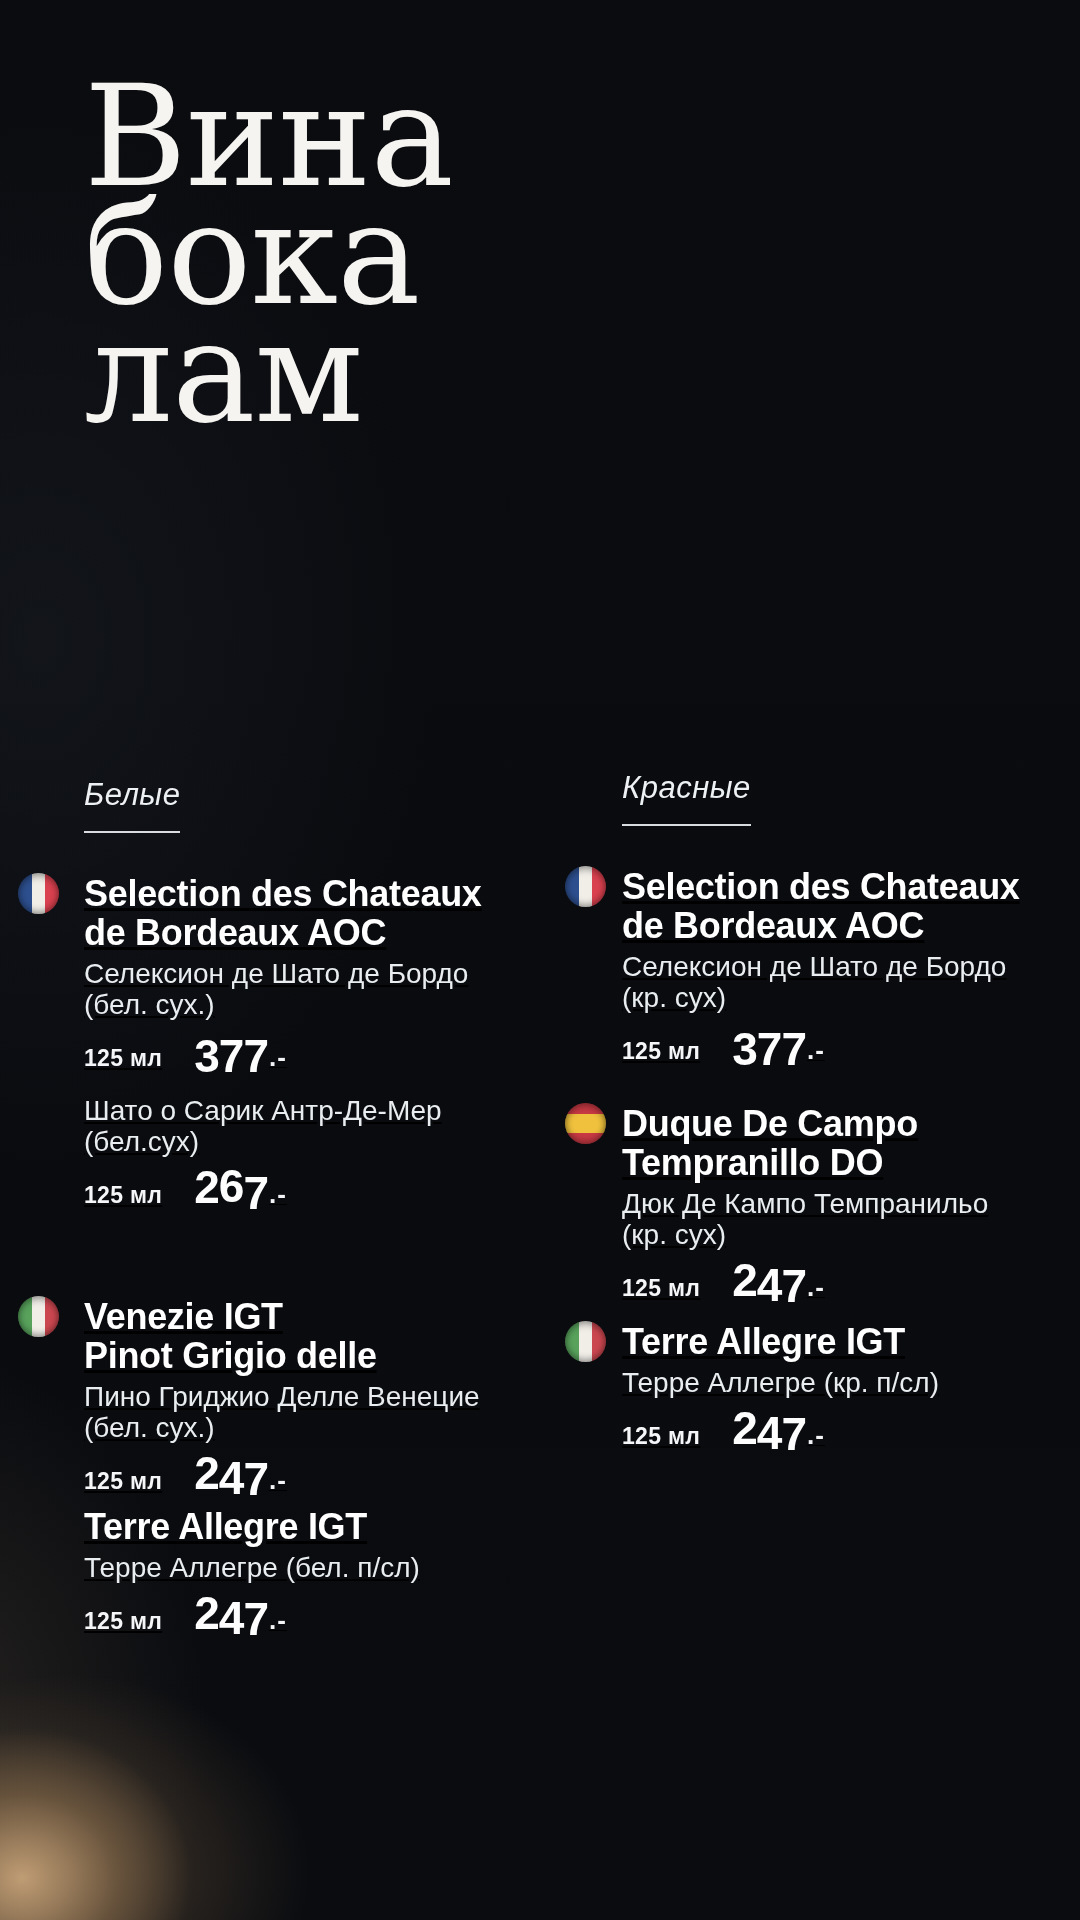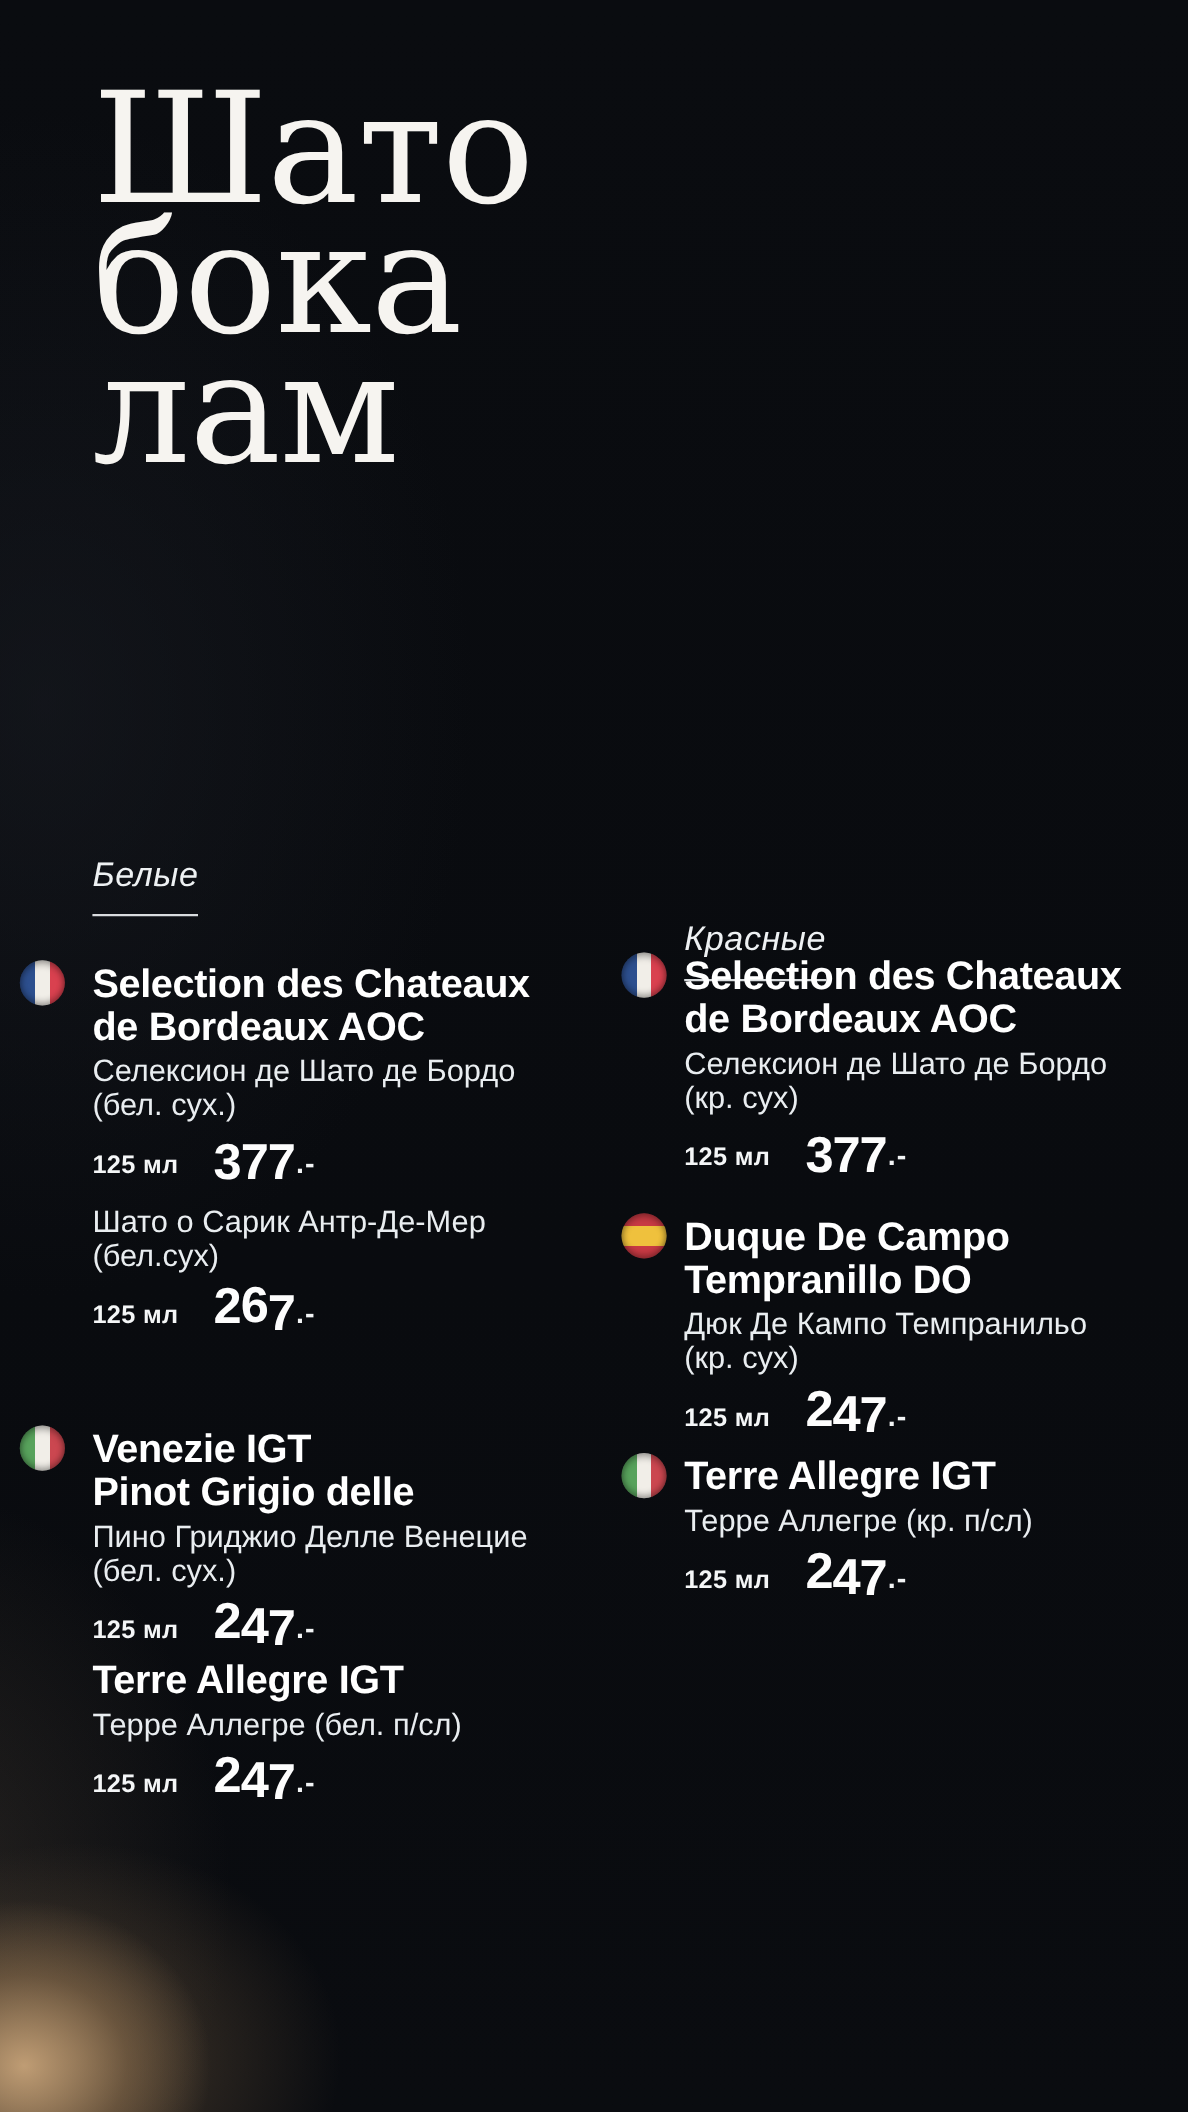--- a/index.html
+++ b/index.html
@@ -27,24 +27,24 @@
 
   
   .sec-head { position:absolute; }
   .sec-head .sec-label {
     display:inline-block;
     font-style:italic; font-size:31px; line-height:36px;
     color:#eef1f3; letter-spacing:0.5px;
     padding-bottom:18px; border-bottom:2px solid rgba(240,243,245,0.9);
   }
   .h-white { left:84px; top:777px; }
-  .h-red   { left:622px; top:836px; }
-
-  
-  .entry { position:absolute; width:480px; }
+  .h-red   { left:622px; top:770px; }
+
+  
+  .entry { position:absolute; width:480px;text-decoration:underline; }
   .entry.w { left:18px;  padding-left:66px; }
   .entry.r { left:565px; padding-left:57px; width:500px; }
 
   .flag {
     position:absolute; left:0; top:-1px;
     width:41px; height:41px; border-radius:50%;
     box-shadow: inset 0 3px 7px rgba(0,0,0,0.35), inset 0 -3px 6px rgba(0,0,0,0.3);
   }
   .flag-france { background:linear-gradient(90deg,#2d4f8e 0 34%,#f1eee8 34% 66%,#d9414f 66% 100%); }
   .flag-italy  { background:linear-gradient(90deg,#58a25c 0 34%,#f1eee8 34% 66%,#cb4750 66% 100%); }
@@ -77,21 +77,21 @@
   
   .e-w1 { top:874px; }  .e-w2 { top:1089px; } .e-w3 { top:1297px; } .e-w4 { top:1507px; }
   .e-r1 { top:867px; }  .e-r2 { top:1104px; } .e-r3 { top:1322px; }
 </style>
 </head>
 <body>
 
 <div class="page">
 
   <div class="title">
-    <div>Шато</div>
+    <div>Вина</div>
     <div>бока</div>
     <div>лам</div>
   </div>
 
   <div class="sec-head h-white">
     <span class="sec-label">Белые</span>
   </div>
 
   <div class="sec-head h-red">
     <span class="sec-label">Красные</span>

